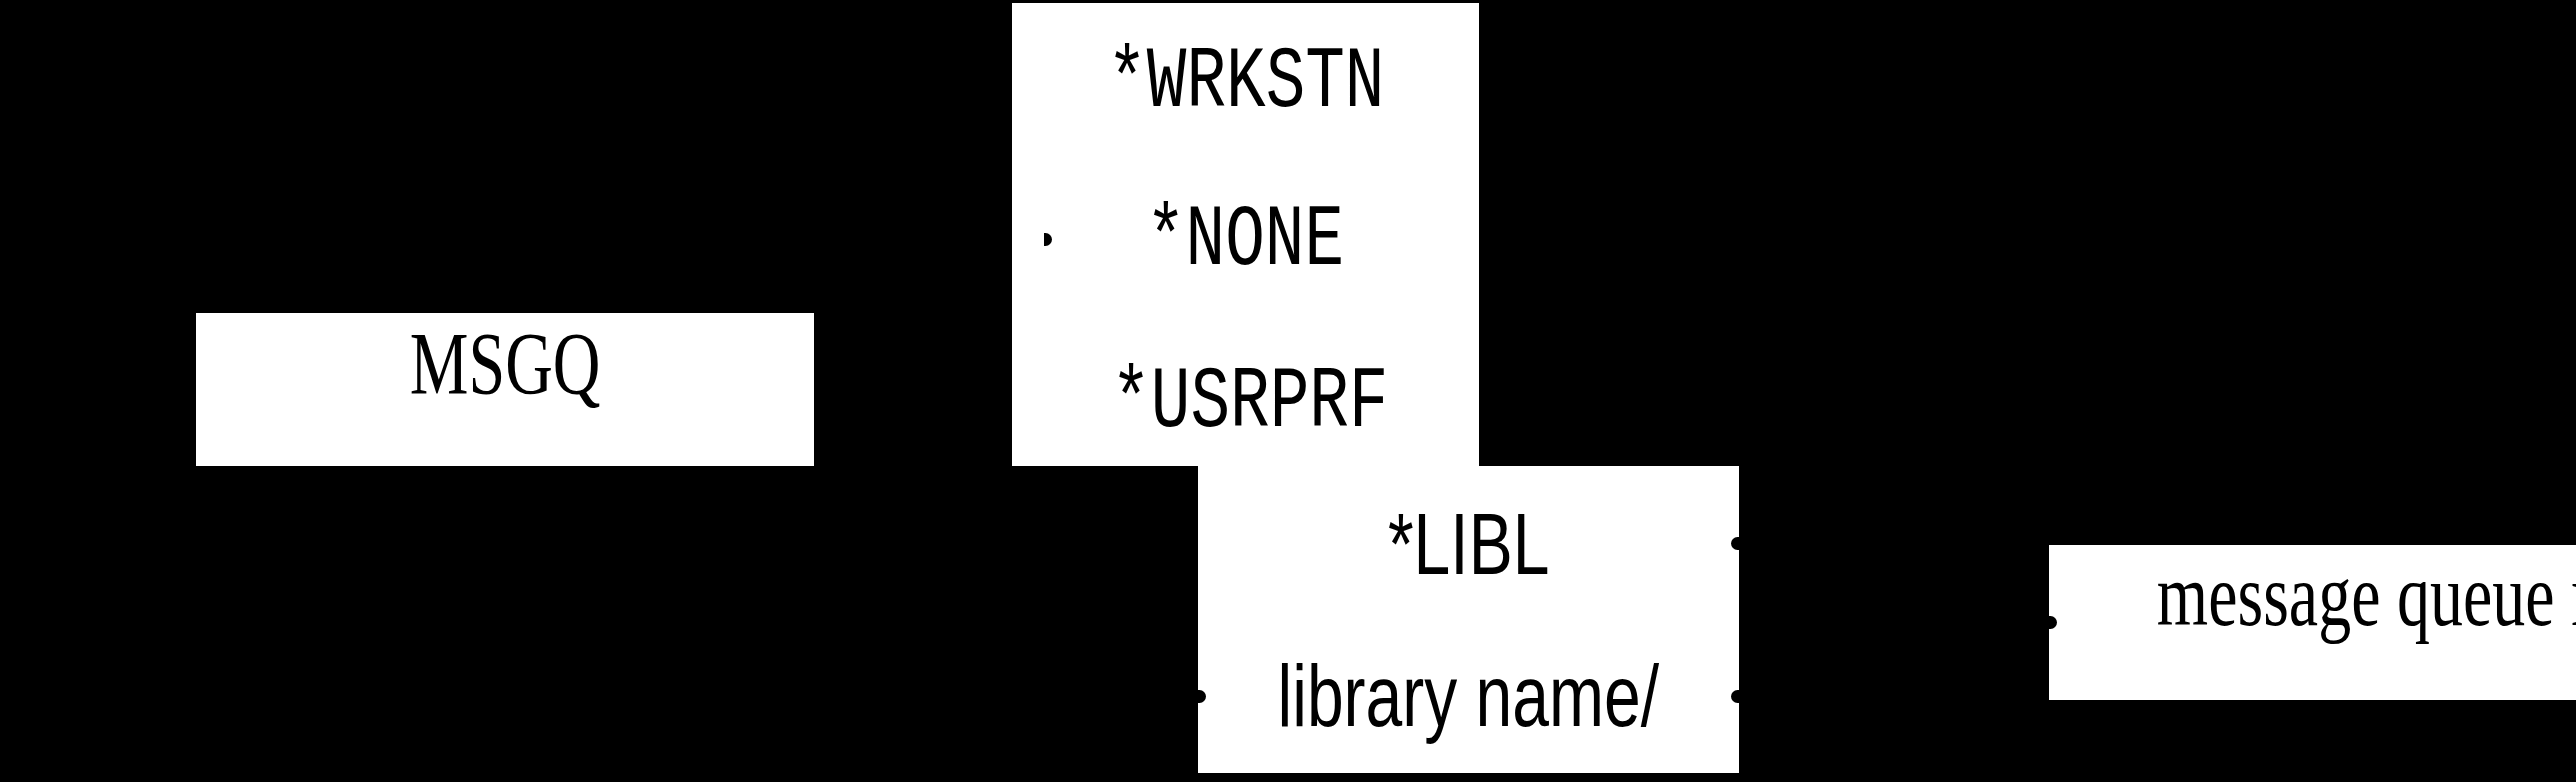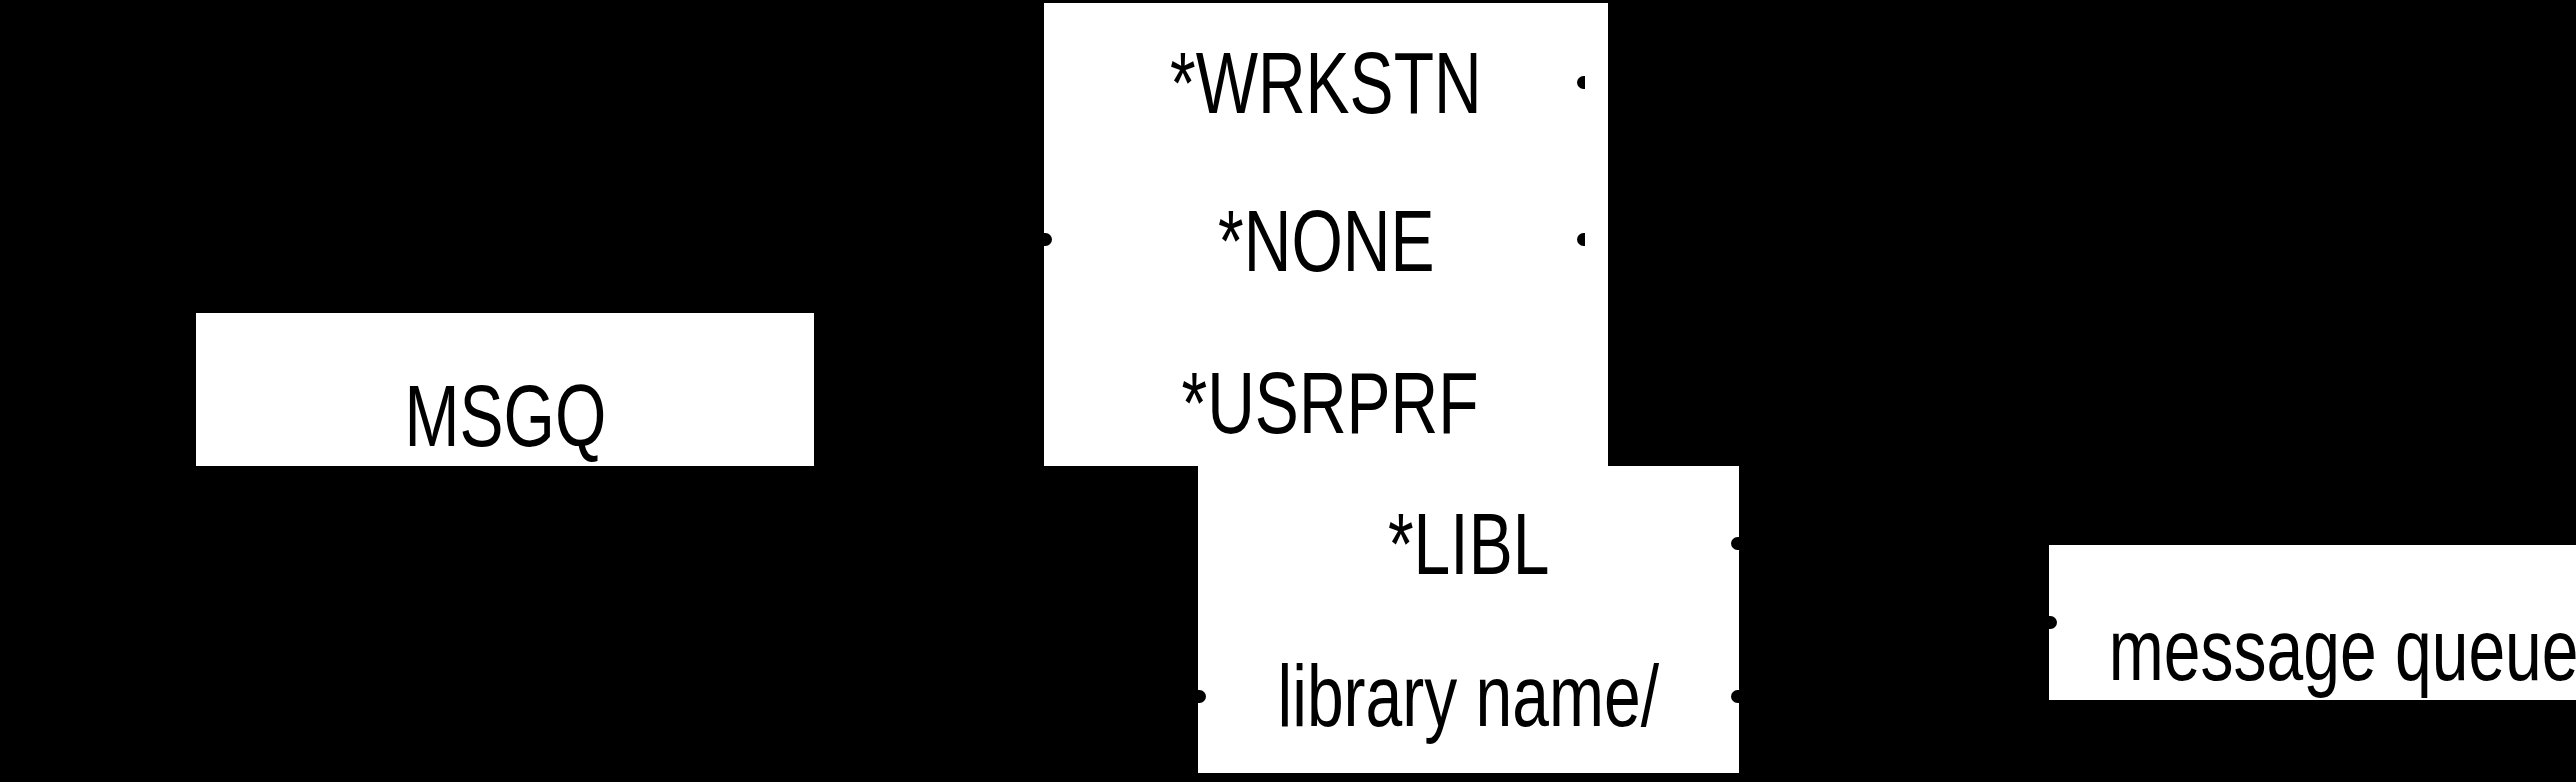--- a/index.html
+++ b/index.html
@@ -22,36 +22,37 @@
   .t {
     font-size: 88px;
     line-height: 1.15;
     color: #000000;
     white-space: nowrap;
     transform: scaleX(0.75);
     transform-origin: 50% 50%;
   }
   .centerbox {
     display: flex;
-    align-items: flex-end;
+    align-items: flex-start;
     justify-content: center;
+    font-family: Liberation Serif, serif;
   }
   .row {
     position: absolute;
     left: 0;
     right: 0;
     height: 124px;
     display: flex;
     align-items: center;
     justify-content: center;
   }
   
   #kw-box   { left: 196px;  top: 313px;  width: 618px; height: 153px; }
   
-  #choice-box { left: 1044px; top: 3.1px;   width: 564px; height: 463px; }
+  #choice-box { left: 1012px; top: 3.1px;   width: 467px; height: 463px; font-family: Liberation Mono, monospace; }
   #choice-row-0 { top: 17.5px; }
   #choice-row-1 { top: 175px; align-items: center; }
   #choice-row-2 { top: 337px; margin-left: 8px; }
   
   #qual-box { left: 1198px; top: 466px;  width: 541px; height: 307px; }
   #qual-row-0 { top: 15.5px; }
   #qual-row-1 { top: 168px; }
   
   #value-box { left: 2049px; top: 545px; width: 772px; height: 155px; }
   

